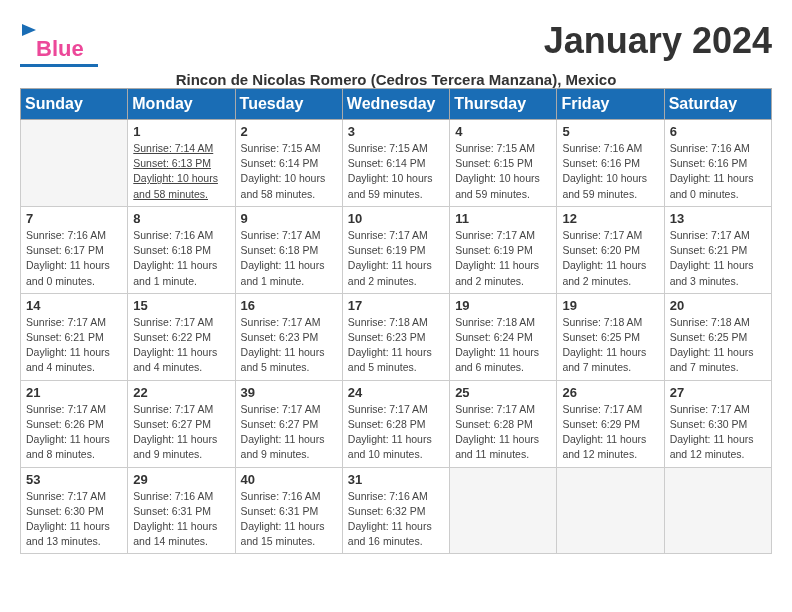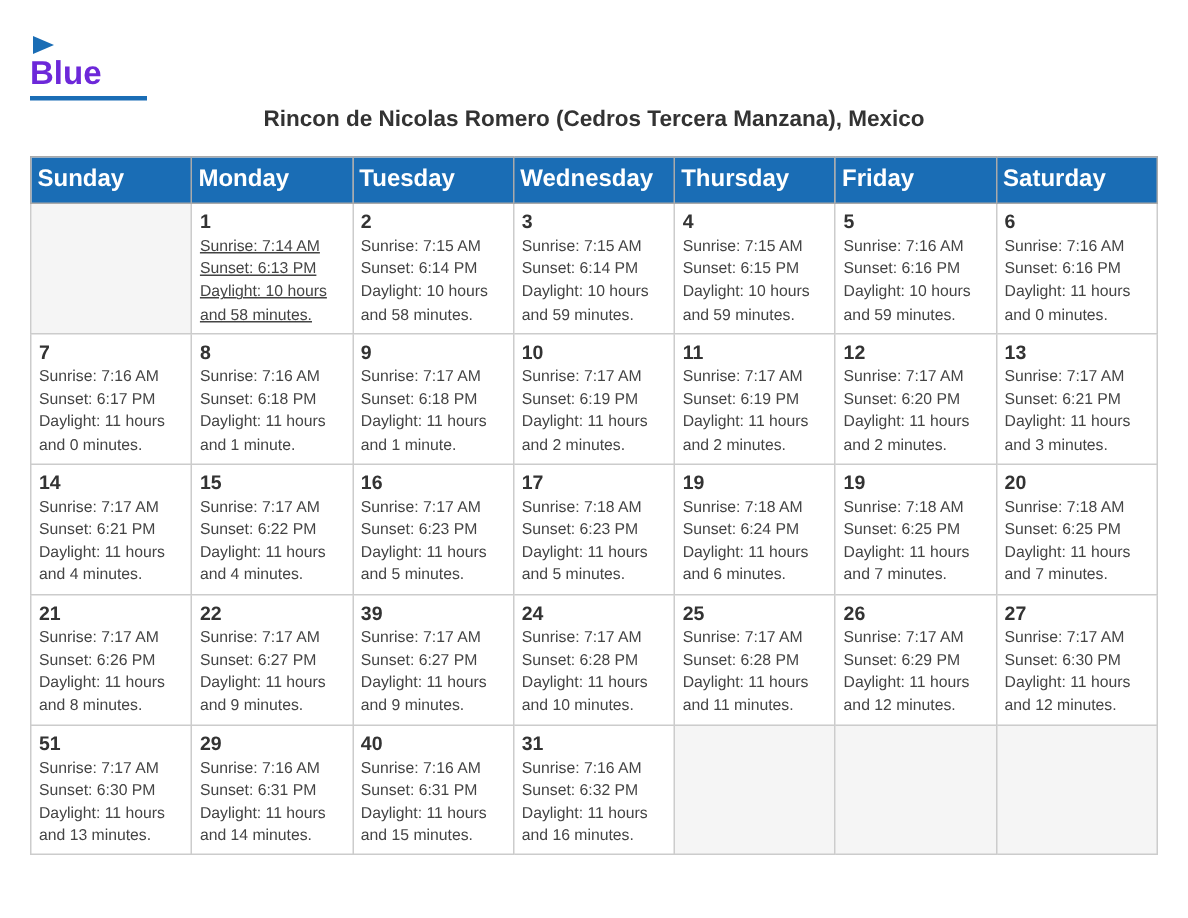--- a/index.html
+++ b/index.html
@@ -25,21 +25,21 @@
       font-size: 36px;
       font-weight: bold;
       color: #333;
       text-align: right;
     }
     .location-title {
       text-align: center;
       font-size: 15px;
       font-weight: bold;
       color: #333;
-      margin-bottom: 16px;
+      margin-bottom: 0;
     }
     table {
       width: 100%;
       border-collapse: collapse;
       table-layout: fixed;
     }
     th {
       background-color: #1a6db5;
       color: #fff;
       font-size: 16px;
@@ -76,24 +76,25 @@
 <body>
 
 <div class="header">
   <div class="logo">
     <div style="display:flex; align-items:center;">
       <svg width="20" height="20" viewBox="0 0 20 20" style="margin-left:2px;">
         <polygon points="0,4 14,10 0,16" fill="#1a6db5"></polygon>
       </svg>
     </div>
     <div style="display:flex; align-items:center; margin-top:-4px;">
-      <span style="font-size:22px; font-weight:bold; color:#6d28d9; margin-left:0;">Blue</span>
+      <span style="font-size:22px; font-weight:bold; color:#ec4899; margin-left:16px;">Blue</span>
     </div>
     <div style="height:3px; background:#1a6db5; width:78px; margin-top:2px;"></div>
   </div>
+  <div class="month-title">January 2024</div>
 </div>
 
 <div class="location-title">Rincon de Nicolas Romero (Cedros Tercera Manzana), Mexico</div>
 
 <table>
   <thead>
     <tr id="days-header">
         <th>Sunday</th>
         <th>Monday</th>
         <th>Tuesday</th>
@@ -297,21 +298,21 @@
         <td>
           <span class="day-num">27</span>
           <div class="day-info" style="white-space: pre-line;">Sunrise: 7:17 AM
 Sunset: 6:30 PM
 Daylight: 11 hours
 and 12 minutes.</div>
         </td>
       </tr>
       <tr>
         <td>
-          <span class="day-num">51</span>
+          <span class="day-num">53</span>
           <div class="day-info" style="white-space: pre-line;">Sunrise: 7:17 AM
 Sunset: 6:30 PM
 Daylight: 11 hours
 and 13 minutes.</div>
         </td>
         <td>
           <span class="day-num">29</span>
           <div class="day-info" style="white-space: pre-line;">Sunrise: 7:16 AM
 Sunset: 6:31 PM
 Daylight: 11 hours

